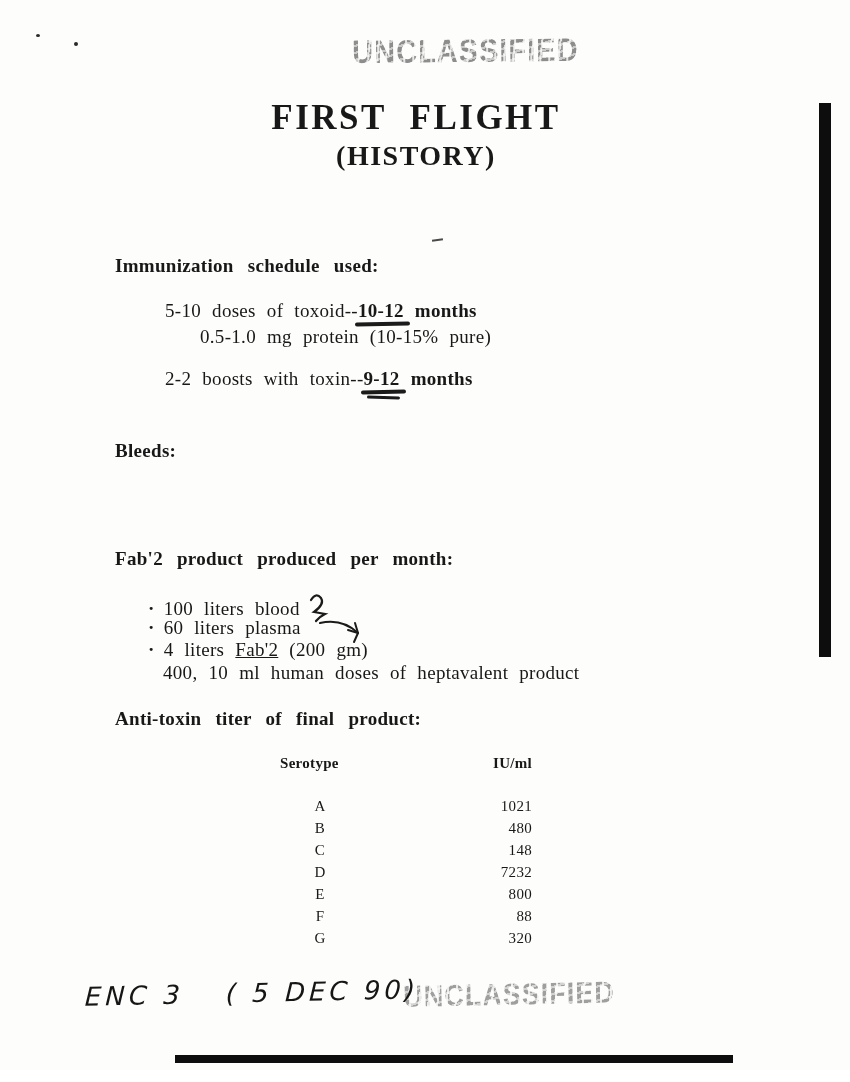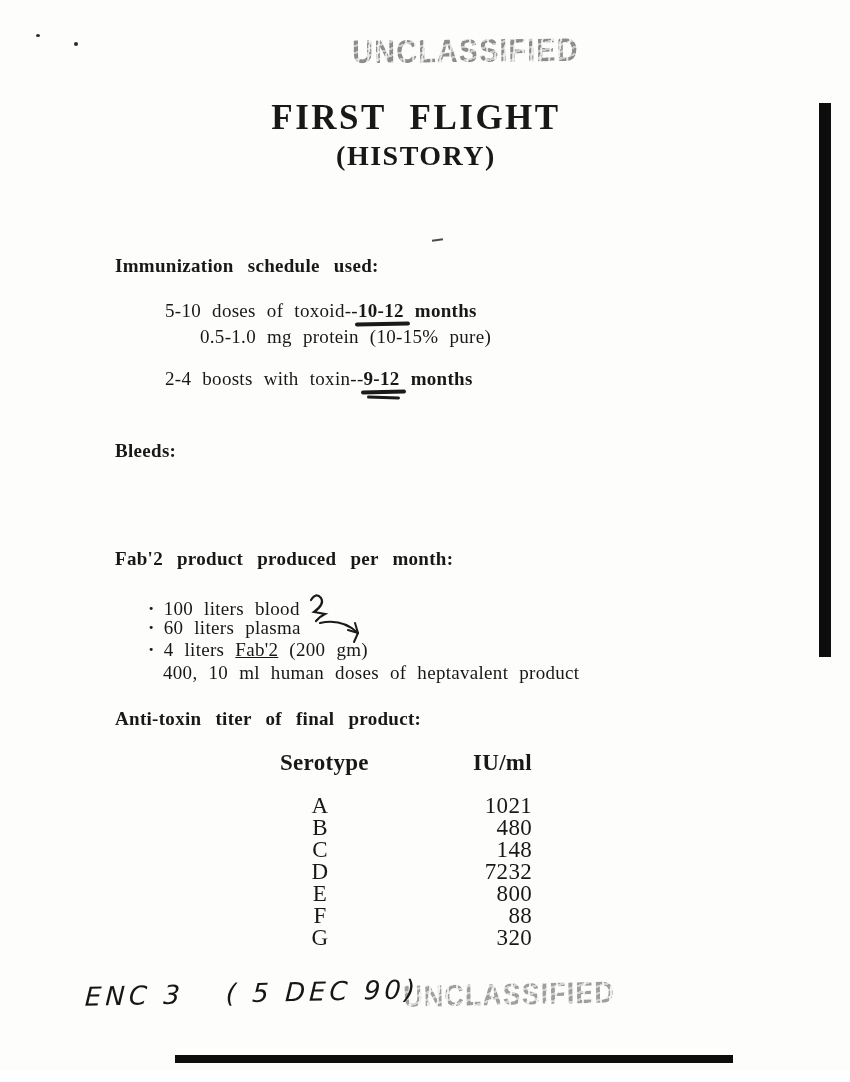--- a/index.html
+++ b/index.html
@@ -54,21 +54,21 @@
     background:#1b1b1b; border-radius:2px; transform:rotate(-1.2deg); }
   .hand-underline.second { bottom:-9px; left:3px; right:0; height:3px; transform:rotate(1.8deg); }
   .typed-underline { text-decoration:underline; }
 
   
   .bullet-dot { font-weight:bold; margin-right:9px; }
   .mark-loop { vertical-align:-8px; margin-left:6px; }
   .mark-arrow { vertical-align:-12px; margin-left:16px; }
 
   
-  .titer-table { position:absolute; left:280px; top:752px; width:252px; font-size:23px; letter-spacing:0.3px; }
+  .titer-table { position:absolute; left:280px; top:752px; width:252px; font-size:15px; letter-spacing:0.3px; }
   .t-header, .t-row { display:flex; justify-content:space-between; height:22px; line-height:22px; }
   .t-header { margin-bottom:21px; }
   .t-col1 { width:80px; }
   .t-row .t-col1 { text-align:center; }
   .t-col2 { width:92px; text-align:right; }
 
   
   .handwritten {
     position:absolute; left:85px; top:978px;
     font-family:"DejaVu Sans", sans-serif;
@@ -98,21 +98,21 @@
 
   <div class="line heading" style="left:115px; top:255px;">Immunization schedule used:</div>
 
   <div class="line" style="left:165px; top:300px;">
     <span>5-10 doses of toxoid--</span><span class="rel bold"><span>10-12</span><i class="hand-underline"></i></span><span class="bold"> months</span>
   </div>
 
   <div class="line" style="left:200px; top:326px;">0.5-1.0 mg protein (10-15% pure)</div>
 
   <div class="line" style="left:165px; top:368px;">
-    <span>2-4 boosts with toxin--</span><span class="rel bold"><span>9-12</span><i class="hand-underline"></i><i class="hand-underline second"></i></span><span class="bold"> months</span>
+    <span>2-2 boosts with toxin--</span><span class="rel bold"><span>9-12</span><i class="hand-underline"></i><i class="hand-underline second"></i></span><span class="bold"> months</span>
   </div>
 
   <div class="line heading" style="left:115px; top:440px;">Bleeds:</div>
 
   <div class="line heading" style="left:115px; top:548px;">Fab'2 product produced per month:</div>
 
   <div class="line" style="left:148px; top:593px;">
     <span class="bullet-dot">·</span><span>100 liters blood</span><svg class="mark-loop" width="24" height="30" viewBox="0 0 24 30">
         <path d="M5 7 Q10 -1 15 5 Q19 11 8 19 L19 21 Q13 24 10 28" fill="none" stroke="#1b1b1b" stroke-width="2.2" stroke-linecap="round"></path>
       </svg>

